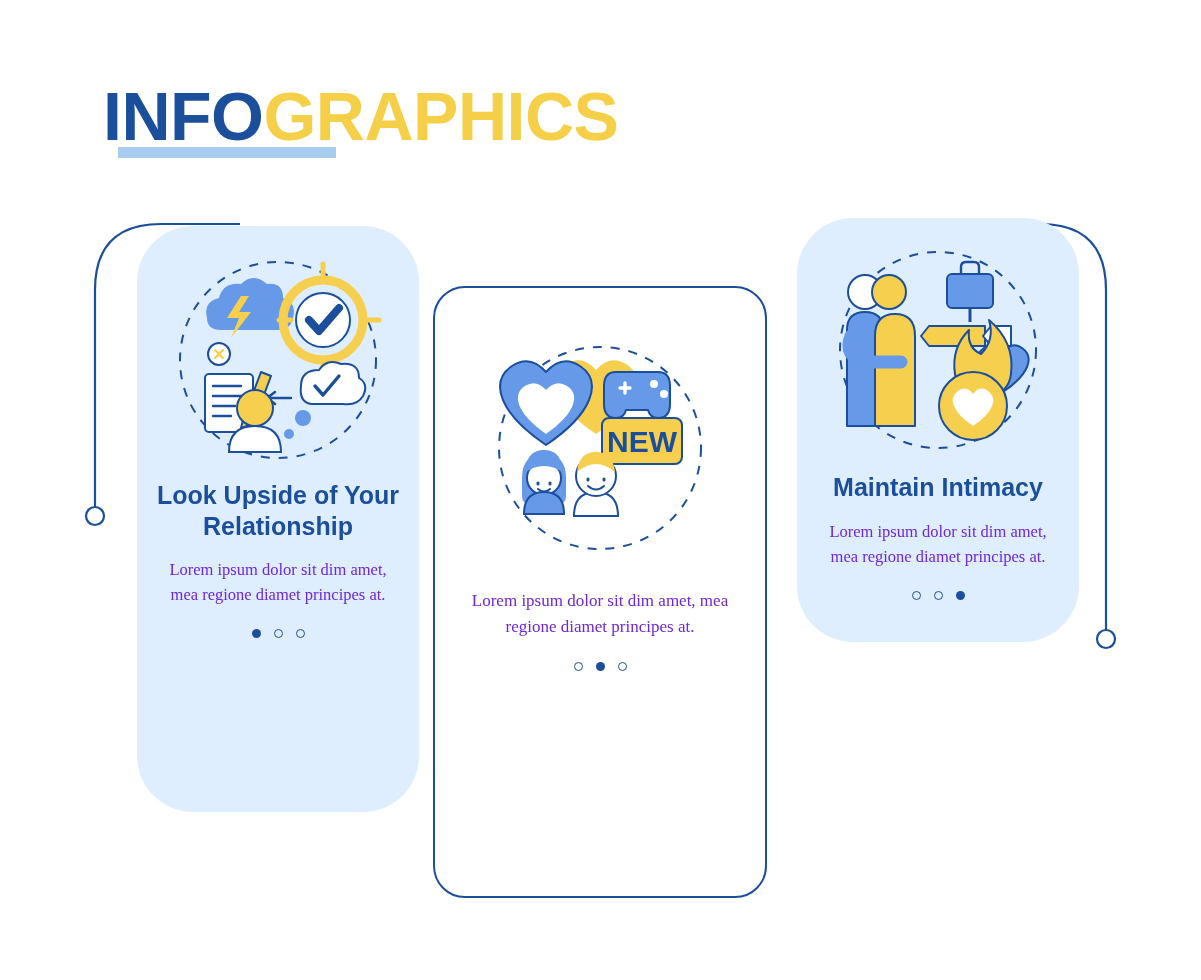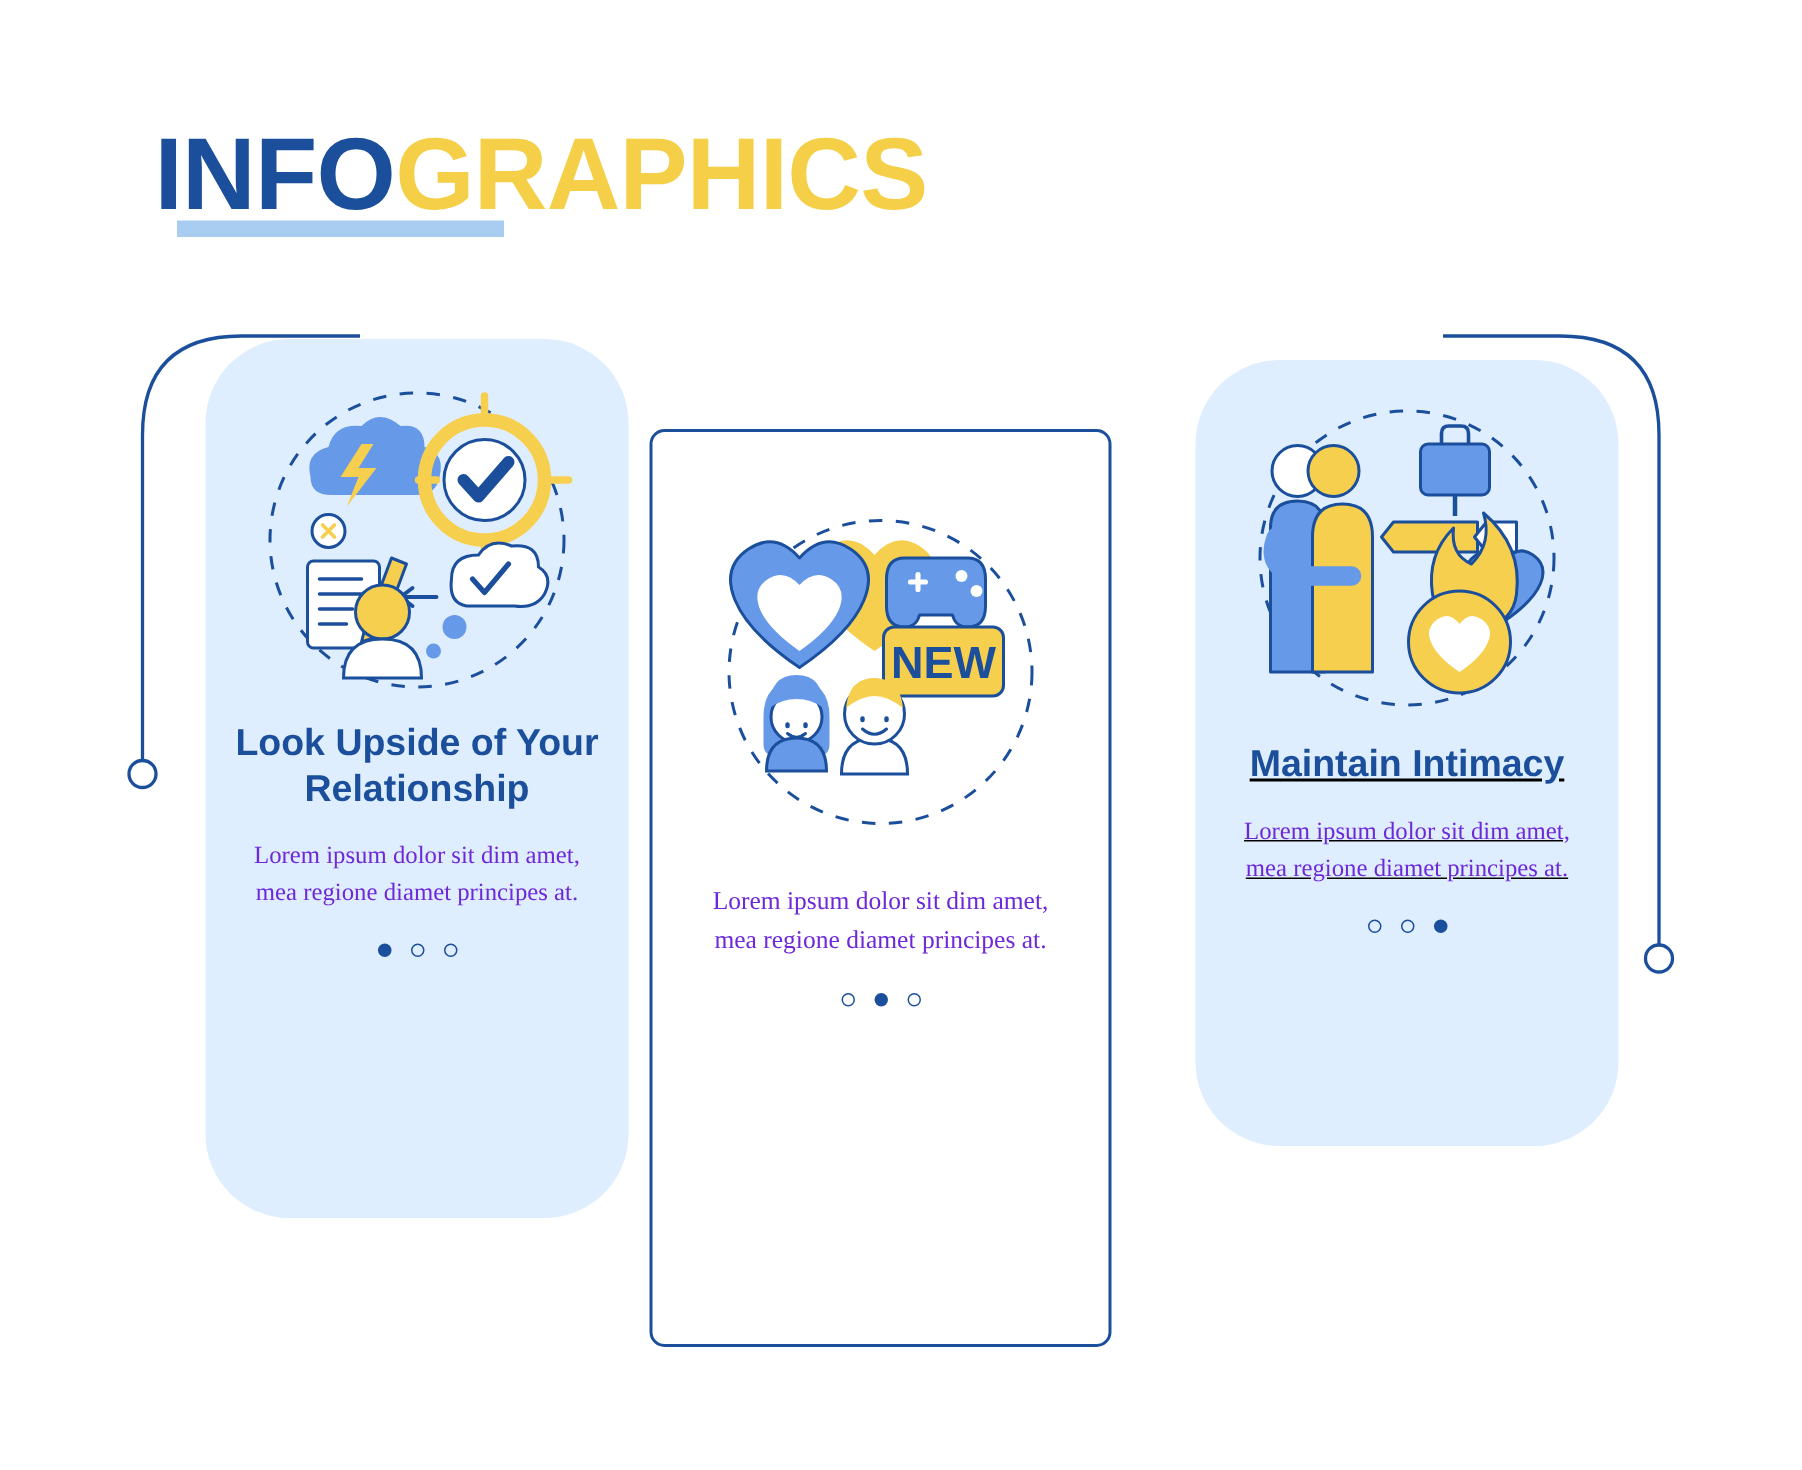--- a/index.html
+++ b/index.html
@@ -52,32 +52,31 @@
   }
   #card-1 {
     left: 137px;
     top: 226px;
     width: 282px;
     height: 586px;
   }
   #card-2 {
     left: 433px;
     top: 286px;
-    width: 308px;
+    width: 334px;
     height: 612px;
     background: #ffffff;
     border: 2px solid #1b4f9c;
-    border-radius: 10px;
+    border-radius: 32px;
   }
   #card-3 {
     left: 797px;
-    top: 240px;
+    top: 218px;
     width: 282px;
-    height: 524px;
-    text-decoration: underline;
+    height: 424px;
   }
 
   .card-icon {
     margin-top: 22px;
     width: 230px;
     height: 230px;
   }
   #card-2 .card-icon {
     margin-top: 38px;
     width: 244px;

